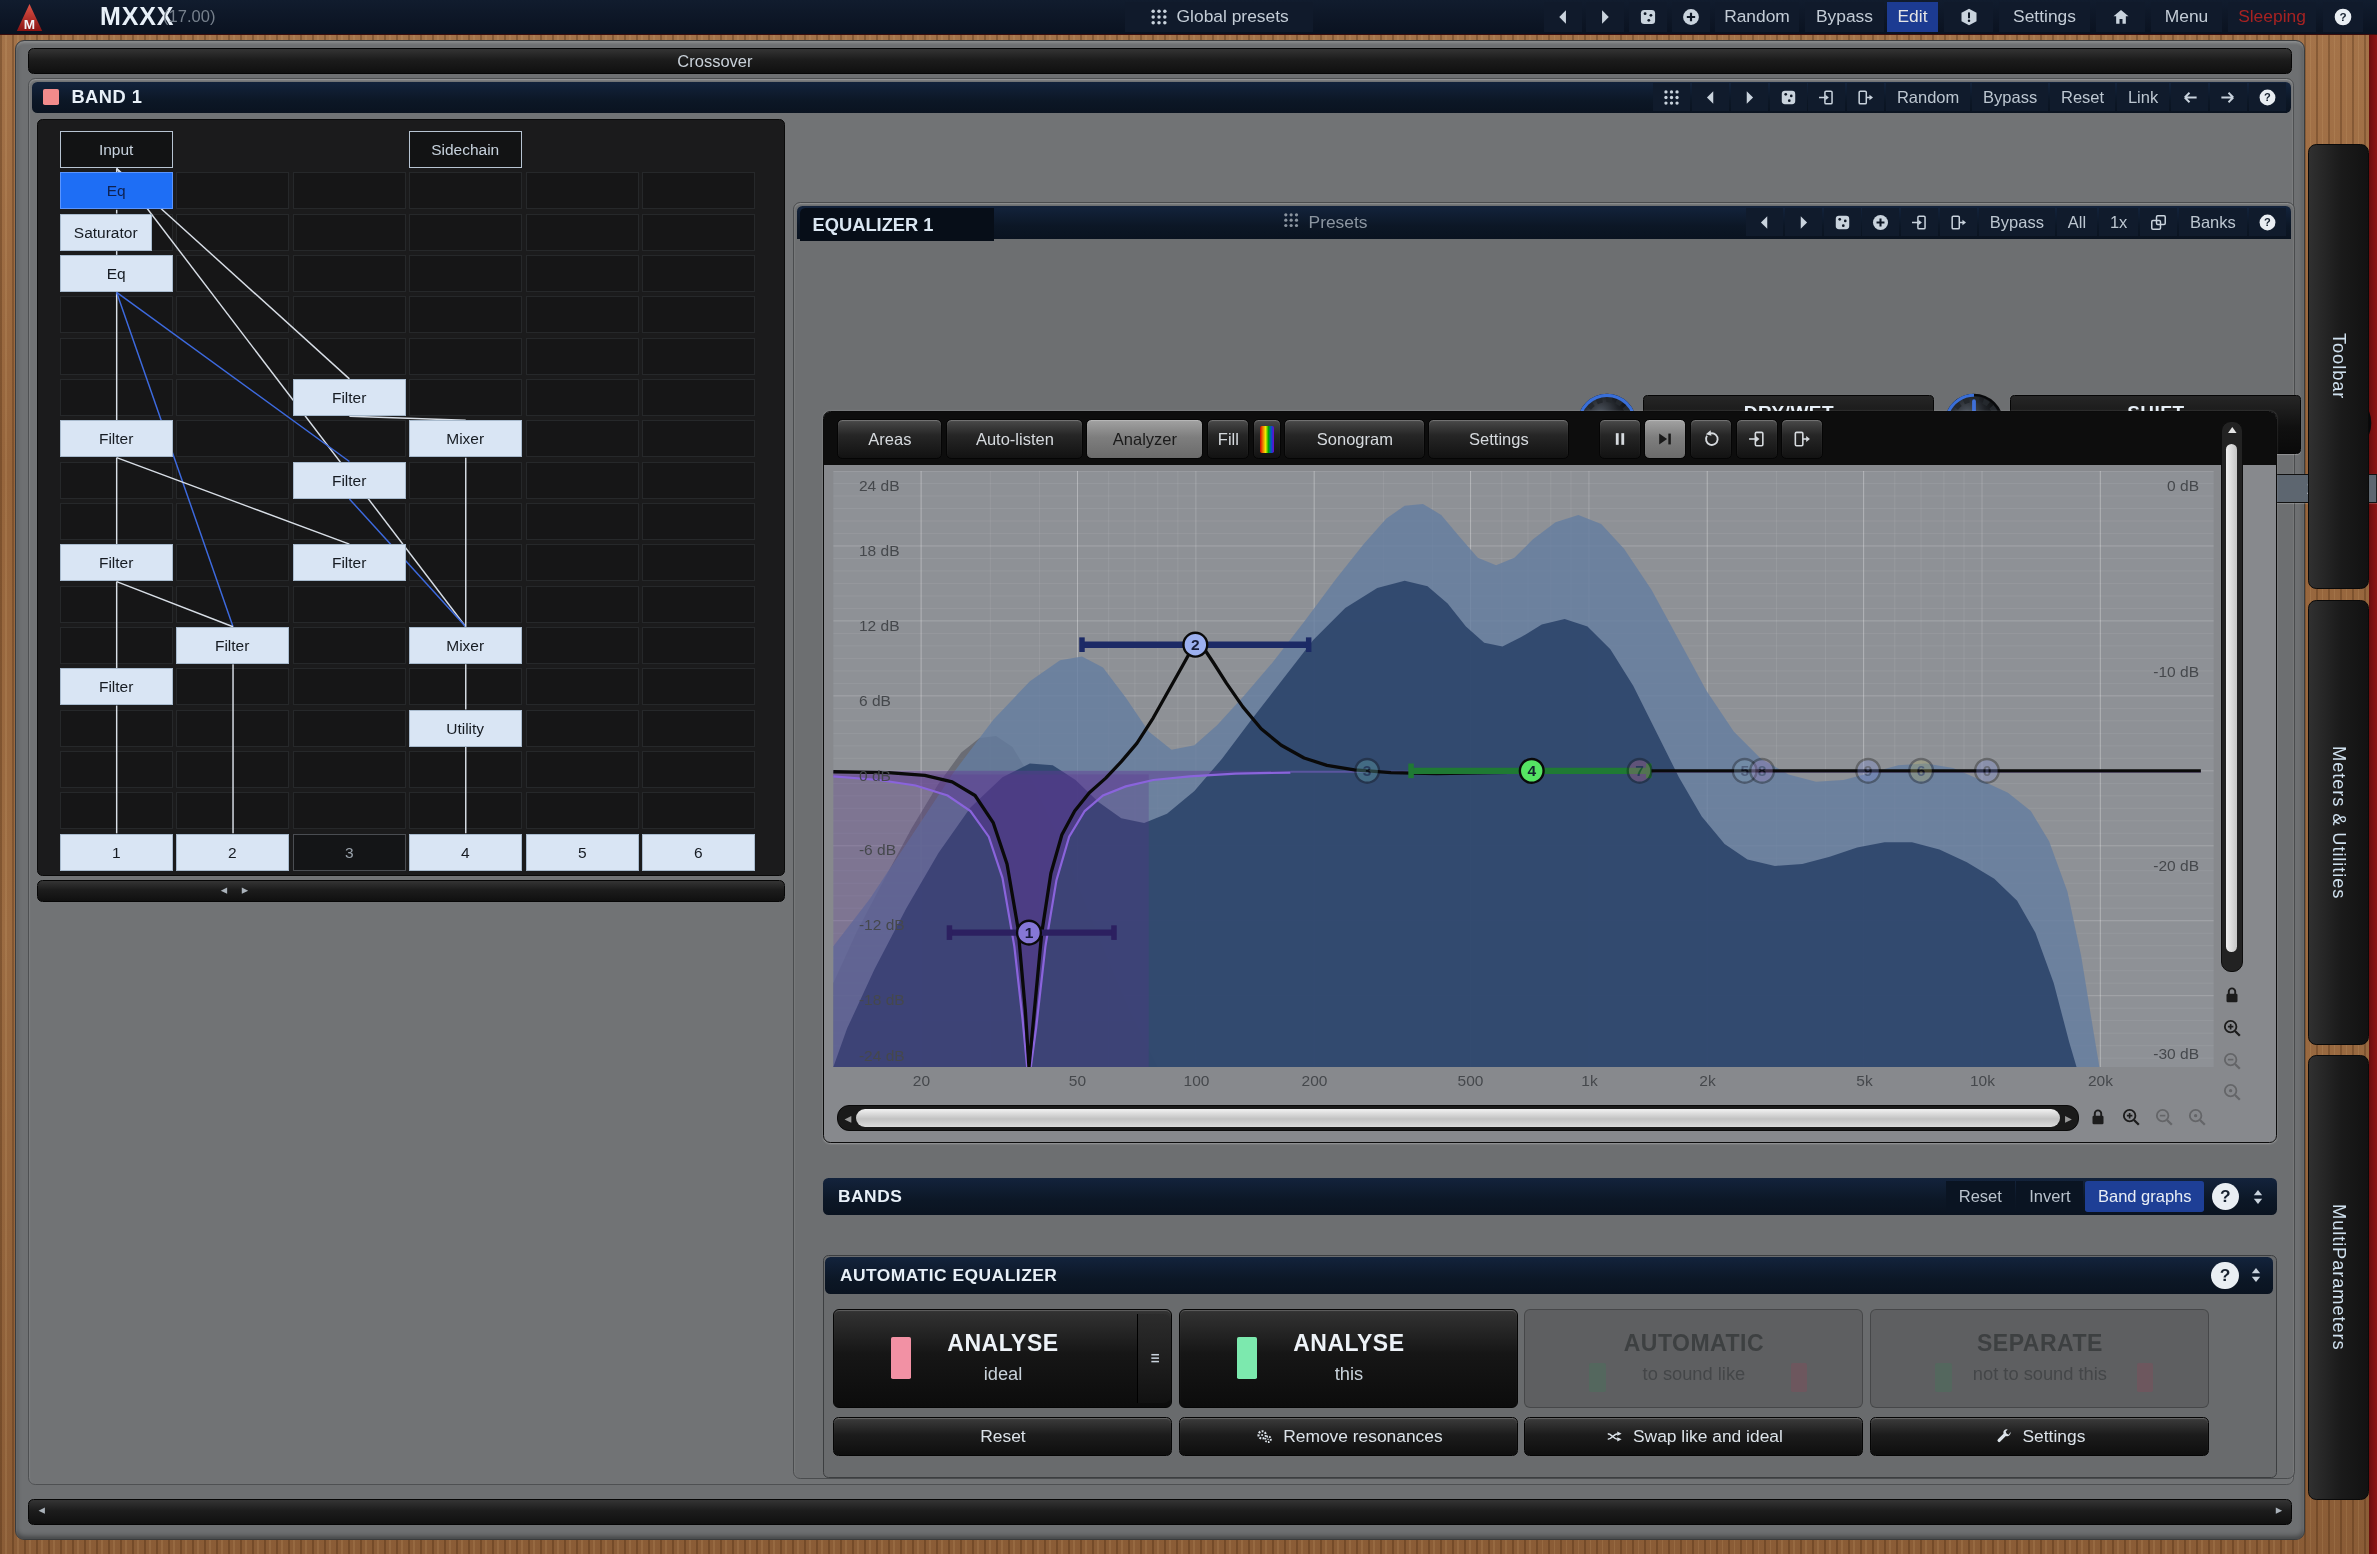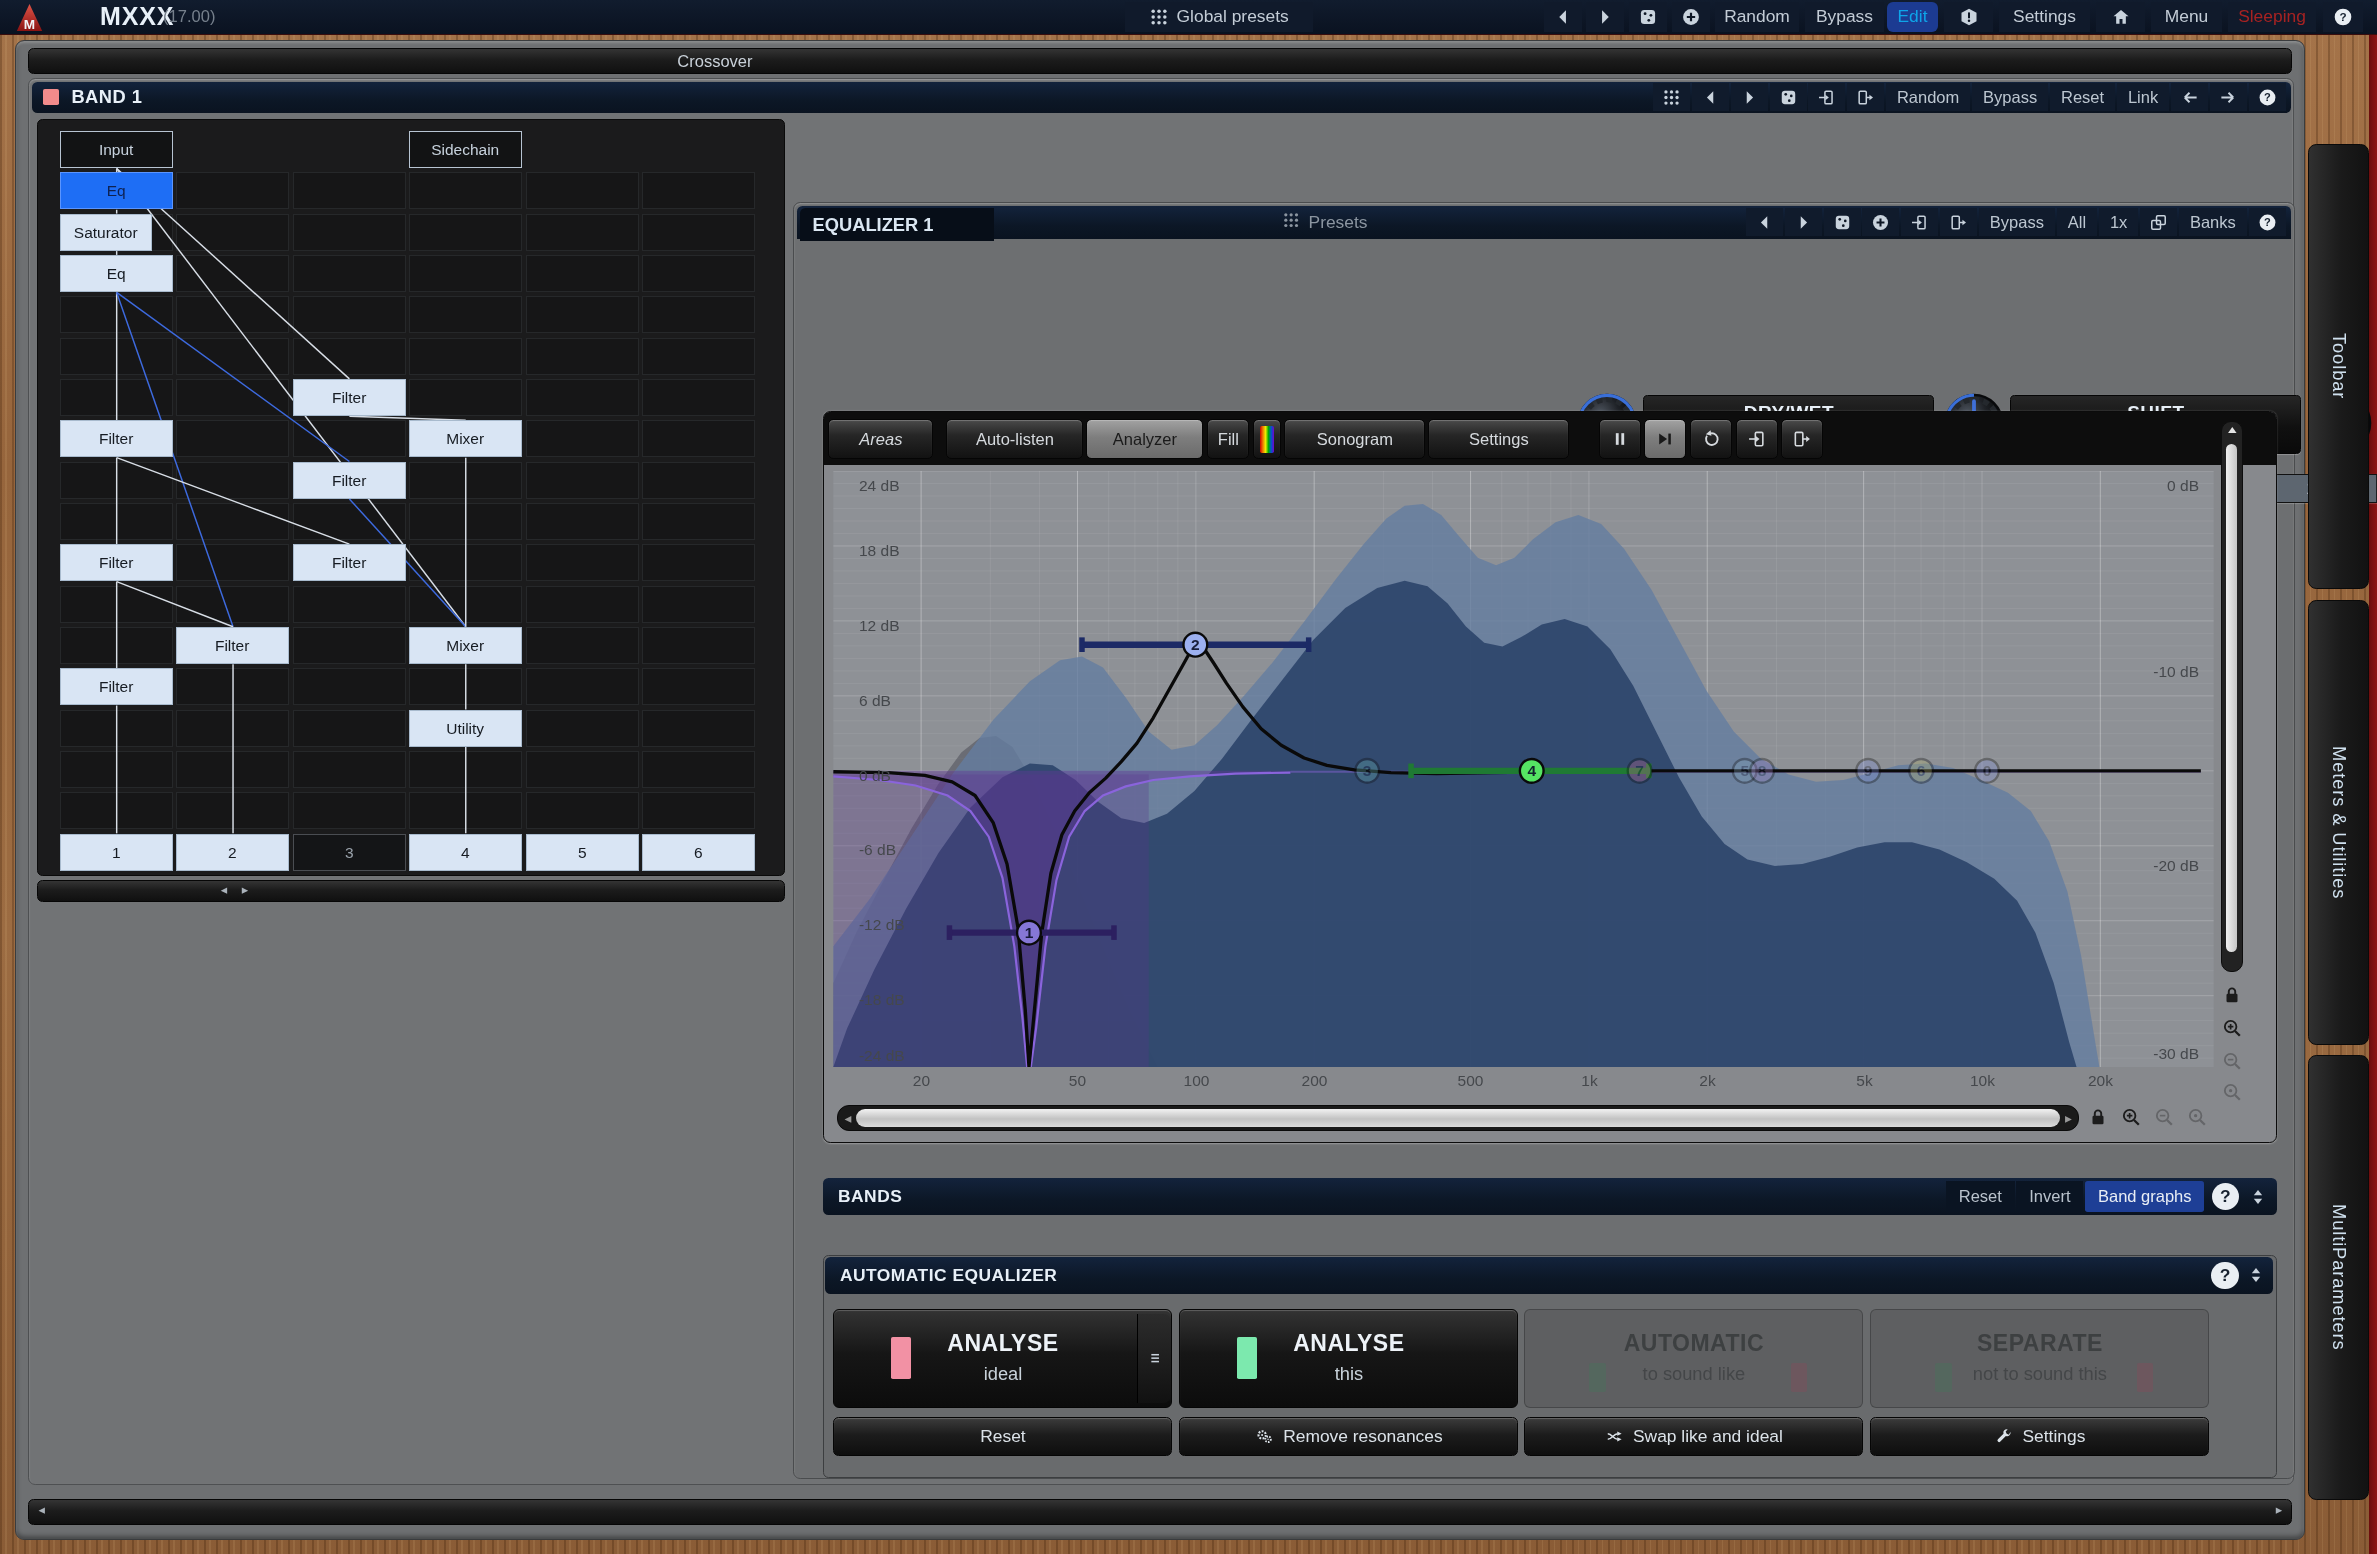--- a/index.html
+++ b/index.html
@@ -5,21 +5,21 @@
   html,body{margin:0;padding:0;background:#222;}
   #root{position:relative;width:2377px;height:1554px;overflow:hidden;
     font-family:"Liberation Sans", sans-serif;
     background:
       repeating-linear-gradient(90deg, rgba(60,30,8,.28) 0 1.8px, rgba(0,0,0,0) 1.8px 5.5px, rgba(255,220,160,.10) 5.5px 7.3px, rgba(0,0,0,0) 7.3px 12px),
       linear-gradient(180deg,#a5744a 0%,#96653c 30%,#9c6c42 60%,#8a5c36 100%);}
   .abs{position:absolute;}
   
   .topbar{left:0;top:0;width:2377px;height:34px;background:linear-gradient(#111c2e,#0a1220);border-bottom:1.8px solid #3a0d0d;display:flex;align-items:center;}
   .tb-seg{position:absolute;top:1.8px;height:30px;background:#101a2b;display:flex;align-items:center;justify-content:center;gap:7.3px;color:#c3ccd6;font-size:17.4px;}
-  .tb-seg.sel{background:#1c3b92;color:#0ea5e9;border-radius:6px;}
+  .tb-seg.sel{background:#1c3b92;color:#e5e5e5;}
   .tb-title{color:#e8f0f8;font-size:25px;font-weight:bold;letter-spacing:0.9px;margin-left:47px;}
   .tb-ver{color:#76808c;font-size:16.5px;margin-left:9.1px;}
   
   .chrome{left:14.6px;top:40px;width:2288px;height:1498px;background:#6e7072;border-radius:9.1px;border:0.9px solid #3a3c3e;box-shadow:inset 0 1.8px 2.7px rgba(255,255,255,.25), inset 0 -2.7px 5.5px rgba(0,0,0,.4);}
   .collapsebar{background:linear-gradient(#343434,#1c1c1c 45%,#101010);border:0.9px solid #060606;border-radius:5.5px;color:#aab2ba;}
   .xbar-label{position:absolute;left:585px;top:0;width:201px;text-align:center;line-height:24px;font-size:16.5px;color:#c9d1d9;}
   
   .bandwin{left:12.8px;top:37px;width:2264px;height:1405px;background:#717375;border-radius:7.3px;border:0.9px solid #4e5052;box-shadow:inset 0 0.9px 1.8px rgba(255,255,255,.3);}
   .navyhdr{background:linear-gradient(#13233c,#0c1726 60%,#0a1320);border-radius:5.5px;display:flex;align-items:center;}
   .bandtitle{color:#e8f0f8;font-weight:bold;font-size:18.3px;margin-left:12.8px;letter-spacing:0.5px;}
@@ -607,21 +607,21 @@
             </div>
             <span class="paramlabel" style="left: 518px;">Averaging</span>
             <div class="paramslider" style="left: 621px; width: 315px;">
               <div class="fill" style="width:62%;background:#5d6670;"></div>
               <div class="val">1000 ms</div>
             </div>
           </div>
 
         <div class="graphframe">
           <div class="gtb" id="graphToolbar">
-              <div class="gbtn" style="left: 4px; width: 103px; font-style: italic;">
+              <div class="gbtn" style="left: 13px; width: 103px;">
                 <span>Areas</span>
               </div>
               <div class="gbtn" style="left: 122px; width: 135px;">
                 <span>Auto-listen</span>
               </div>
               <div class="gbtn sel" style="left: 262px; width: 115px;">
                 <span>Analyzer</span>
               </div>
               <div class="gbtn" style="left: 383px; width: 40px;">
                 <span>Fill</span>

